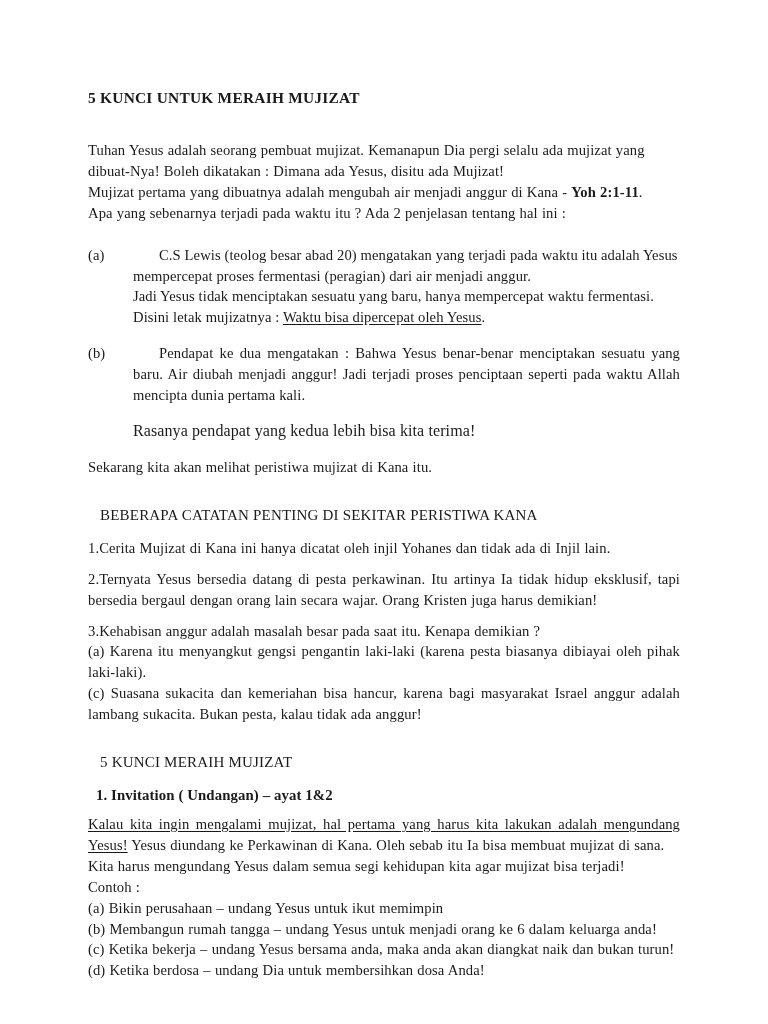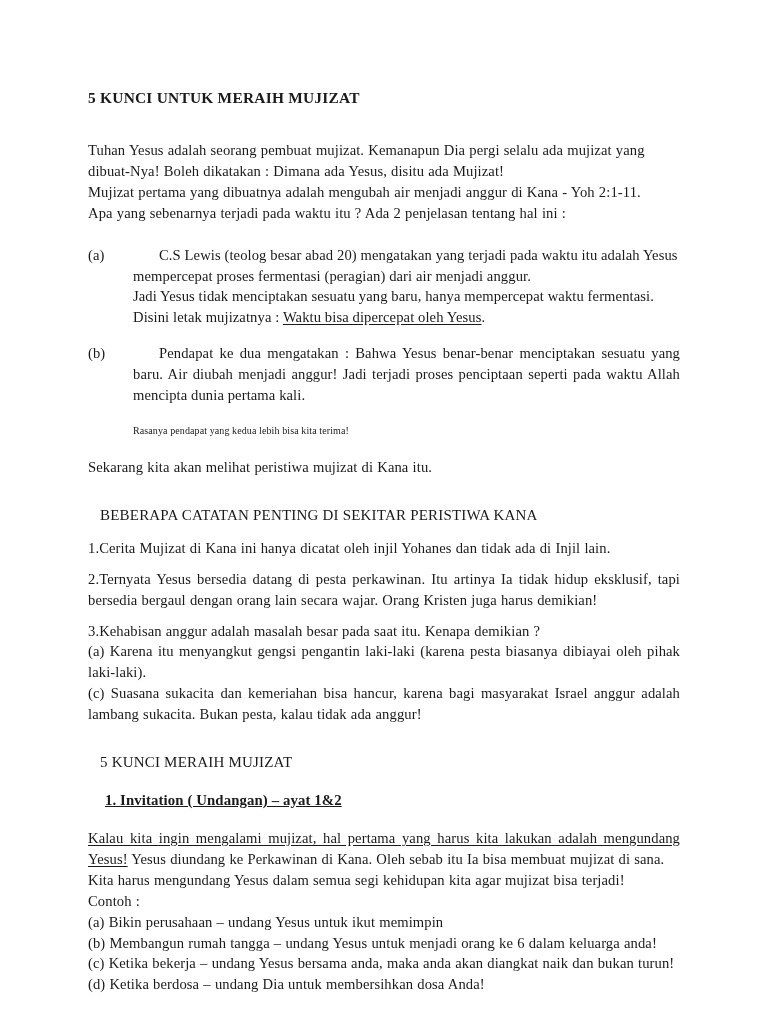--- a/index.html
+++ b/index.html
@@ -62,25 +62,24 @@
     letter-spacing: 0.2px;
     margin: 12px;
   }
 
   .subheading {
     font-family: "Liberation Serif", "DejaVu Serif", serif;
     font-weight: bold;
     font-size: 14.8px;
     line-height: 21px;
     letter-spacing: 0.1px;
-    margin: 17px;
-    text-decoration: underline;
+    margin: 8px;
   }
 
-  b, .b { font-weight: normal; }
+  b, .b { font-weight: bold; }
   u, .u { text-decoration: underline; text-underline-offset: 2px; }
 
   
   .gap-xl { height: 32px; }
   .gap-lg { height: 21px; }
   .gap-md { height: 15px; }
   .gap-sm { height: 10px; }
 
   
   .lettered {
@@ -102,21 +101,21 @@
   .lettered .content.just {
     text-align: justify;
     text-justify: inter-word;
   }
   .first-line-indent {
     text-indent: 26px;
   }
 
   .indent-block {
     padding-left: 45px;
-    font-size: 10px;
+    font-size: 16px;
     line-height: 20.9px;
     letter-spacing: 0.1px;
   }
 </style>
 </head>
 <body>
 
 <div class="page">
   <div class="doc-body">
 

